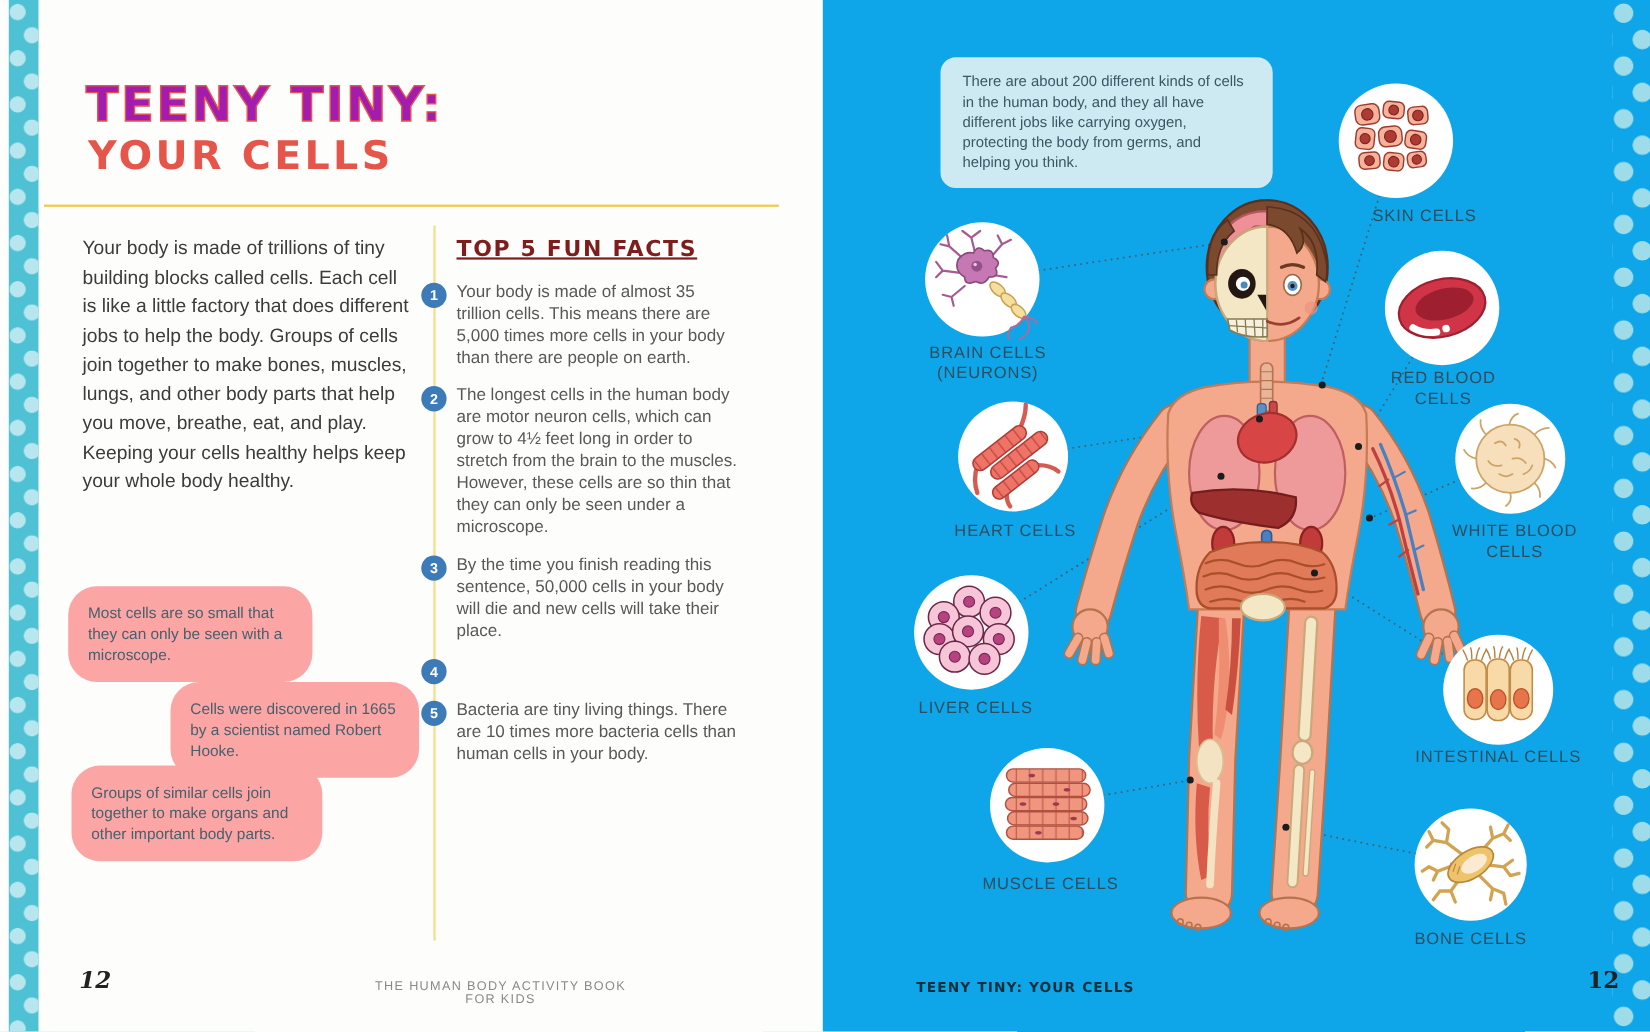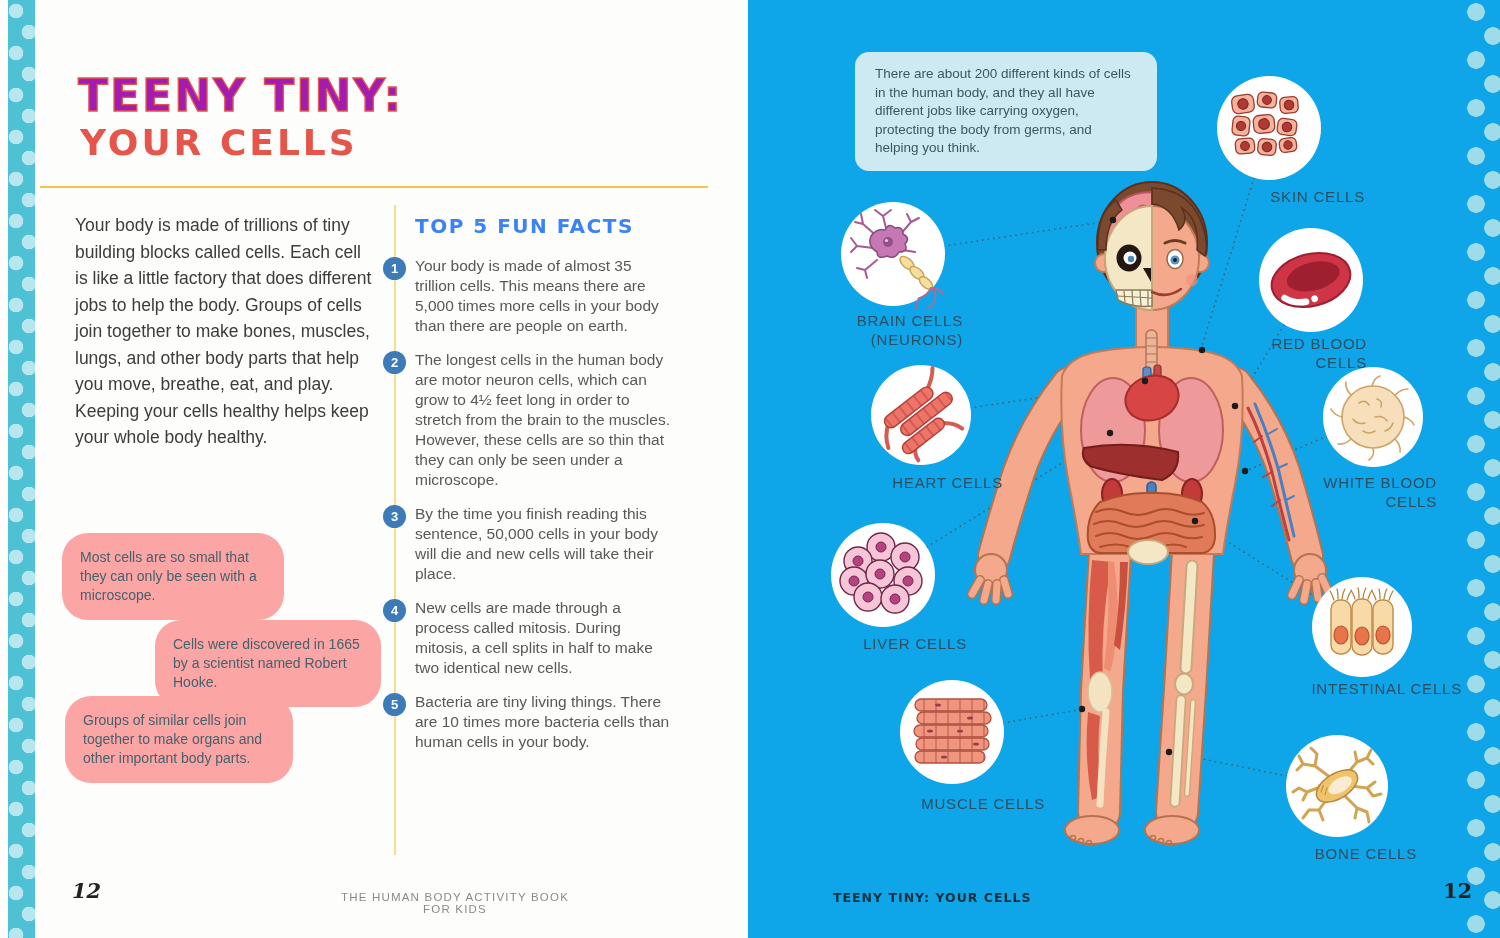--- a/index.html
+++ b/index.html
@@ -25,35 +25,35 @@
   .hr-yellow{left:40px;top:186px;width:668px;height:2px;background:#f0ca45;}
   .vr-yellow{left:394px;top:205px;width:2px;height:650px;background:#f6dd8a;}
   .intro{left:75px;top:212px;width:300px;font-size:17.5px;line-height:26.5px;color:#3c3c3c;}
   .bubble{background:#fca5a5;border-radius:26px;color:#46616d;font-size:14px;line-height:19px;
           padding:15px 18px;box-sizing:border-box;}
   .b1{left:62px;top:533px;width:222px;}
   .b2{left:155px;top:620px;width:226px;}
   .b3{left:65px;top:696px;width:228px;}
   .facts{left:383px;top:214px;width:288px;}
   .facts h2{margin:0 0 18px 32px;font-family:"DejaVu Sans",sans-serif;font-size:20px;
-            letter-spacing:1.5px;color:#3b82f6;}
+            letter-spacing:1.5px;color:#7f1d1d;text-decoration:underline;}
   .fact{display:flex;gap:9px;margin-bottom:14px;}
   .fnum{flex:0 0 23px;width:23px;height:23px;border-radius:50%;background:#3d7ab8;color:#fff;
         font-size:13px;font-weight:bold;display:flex;align-items:center;justify-content:center;margin-top:1px;}
   .ftext{font-size:15.5px;line-height:20px;color:#585858;}
   .pageno{font-family:"DejaVu Serif",serif;font-weight:bold;font-size:21px;color:#222;}
   .pn12{left:72px;top:878px;font-style:italic;}
   .footer-left{left:300px;top:891px;width:230px;text-align:center;font-size:11.5px;
                letter-spacing:1.2px;color:#8a8a8a;margin-left:40px;}
 
   
   .rpage{left:748px;top:0;width:752px;height:938px;background:#0ea5e9;}
   .rbubble{left:107px;top:52px;width:302px;background:#cdeaf2;border-radius:14px;
            padding:13px 20px;box-sizing:border-box;color:#3a5763;font-size:13.5px;line-height:18.5px;}
-  .cell-label{position:absolute;transform:translateX(-50%);text-align:right;font-size:15px;
+  .cell-label{position:absolute;transform:translateX(-50%);text-align:center;font-size:15px;
               letter-spacing:0.8px;line-height:19px;color:#2d4e60;}
   .footer-right{left:85px;top:890px;font-family:"DejaVu Sans",sans-serif;font-weight:bold;
                 font-size:12.5px;letter-spacing:1px;color:#10303c;}
   .pn13{left:695px;top:878px;}
 </style>
 </head>
 <body>
 
 <div class="stage">
 
@@ -80,21 +80,20 @@
       <div class="fact">
         <div class="fnum">2</div>
         <div class="ftext">The longest cells in the human body are motor neuron cells, which can grow to 4½ feet long in order to stretch from the brain to the muscles. However, these cells are so thin that they can only be seen under a microscope.</div>
       </div>
       <div class="fact">
         <div class="fnum">3</div>
         <div class="ftext">By the time you finish reading this sentence, 50,000 cells in your body will die and new cells will take their place.</div>
       </div>
       <div class="fact">
         <div class="fnum">4</div>
-        <div class="ftext">New cells are made through a process called mitosis. During mitosis, a cell splits in half to make two identical new cells.</div>
       </div>
       <div class="fact">
         <div class="fnum">5</div>
         <div class="ftext">Bacteria are tiny living things. There are 10 times more bacteria cells than human cells in your body.</div>
       </div>
     </div>
 
     <div class="abs pageno pn12">12</div>
     <div class="abs footer-left">THE HUMAN BODY ACTIVITY BOOK FOR KIDS</div>
   </div>

